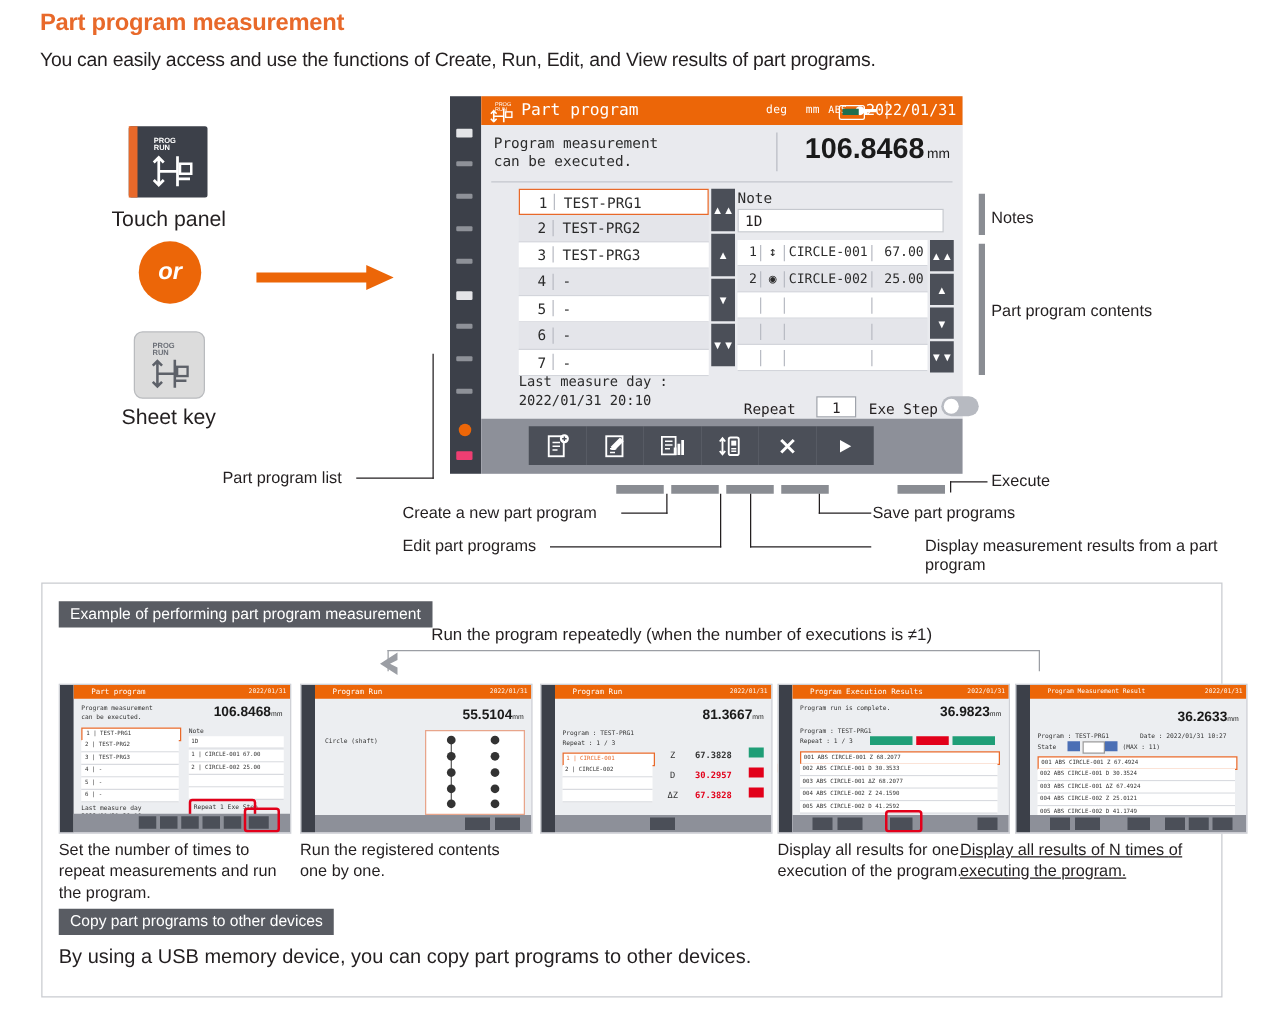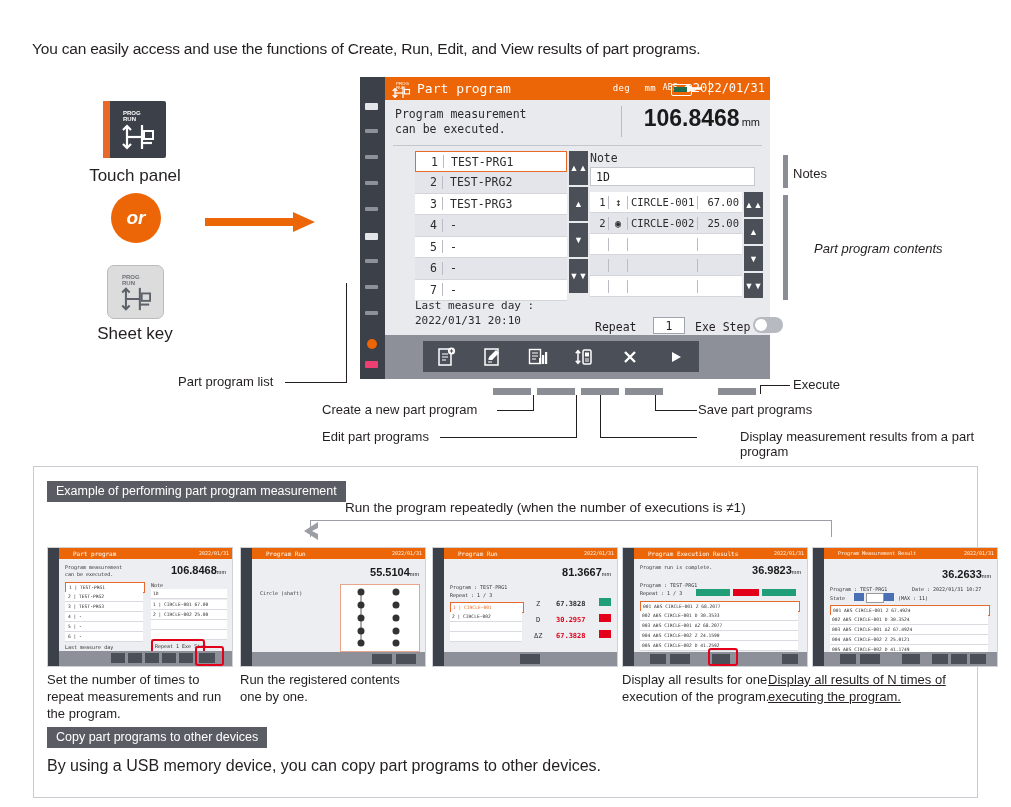--- a/index.html
+++ b/index.html
@@ -112,20 +112,21 @@
   .tcapt{position:absolute;font-size:13px;line-height:17px;color:#231f20;}
   .arr-sm{position:absolute;width:26px;height:13px;}
   .copytag{position:absolute;left:47px;top:727px;}
   .copytxt{position:absolute;left:47px;top:757px;font-size:16px;}
 </style>
 </head>
 <body>
 
 <div class="page">
 
+  <div class="h1">Part program measurement</div>
   <div class="lead">You can easily access and use the functions of Create, Run, Edit, and View results of part programs.</div>
 
   <div class="touch-ico">
     <div class="bar"></div>
     <div class="progrun" style="left:20px;top:9px;">PROG</div>
     <div class="progrun" style="left:20px;top:15px;">RUN</div>
     <svg style="position:absolute;left:17px;top:22px;" width="40" height="28" viewBox="0 0 40 28">
       <path d="M7 4 L7 24 M3 7 L7 3 L11 7 M3 21 L7 25 L11 21" stroke="#fff" stroke-width="2.2" fill="none"></path>
       <path d="M7 14 L22 14" stroke="#fff" stroke-width="2.2"></path>
       <path d="M22 2 L22 26" stroke="#fff" stroke-width="2.2"></path>
@@ -354,21 +355,21 @@
             <path d="M4 3 L13 8 L4 13 Z" fill="#fff"></path>
           </svg>
         </div>
       </div>
     </div>
   </div>
 
   <div class="gbar" style="left:783px;top:155px;width:5px;height:33px;"></div>
   <div class="cal" style="left:793px;top:166px;">Notes</div>
   <div class="gbar" style="left:783px;top:195px;width:5px;height:105px;"></div>
-  <div class="cal" style="left:814px;top:241px;font-style:italic;">Part program contents</div>
+  <div class="cal" style="left:793px;top:241px;">Part program contents</div>
 
   <div class="cal" style="left:178px;top:374px;">Part program list</div>
   <div class="ln" style="left:285px;top:382px;width:62px;height:1px;"></div>
   <div class="ln" style="left:346px;top:283px;width:1px;height:100px;"></div>
 
   <div class="gbar" style="left:493px;top:388px;width:38px;height:7px;"></div>
   <div class="gbar" style="left:537px;top:388px;width:38px;height:7px;"></div>
   <div class="gbar" style="left:581px;top:388px;width:38px;height:7px;"></div>
   <div class="gbar" style="left:625px;top:388px;width:38px;height:7px;"></div>
   <div class="gbar" style="left:718px;top:388px;width:38px;height:7px;"></div>

